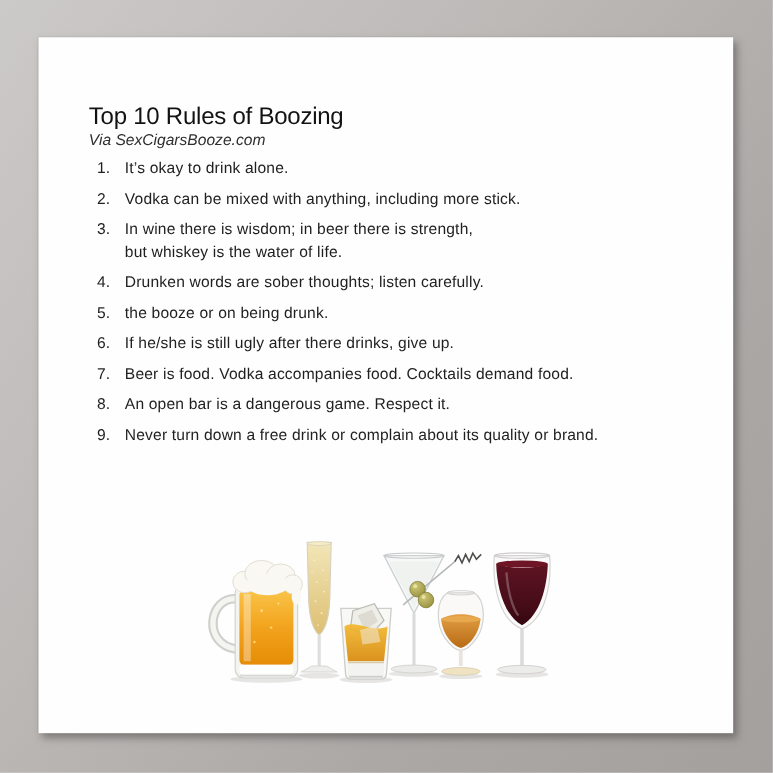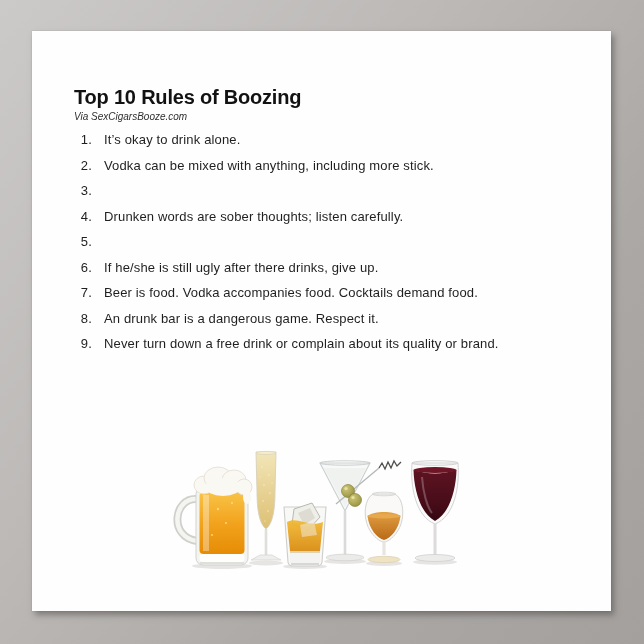--- a/index.html
+++ b/index.html
@@ -8,25 +8,25 @@
     background:linear-gradient(128deg,#cccac9 0%,#bcb9b7 38%,#aba8a6 70%,#a3a09e 100%);
     font-family:"Liberation Sans","DejaVu Sans",sans-serif;
   }
   .poster{
     position:absolute;left:32px;top:31px;width:579px;height:580px;
     background:#fefefe;
     box-shadow:3px 4px 6px rgba(72,66,62,.5), 0 0 1px rgba(0,0,0,.2);
   }
   .content{padding:55px 36px 0 42px;}
   .title{
-    font-size:20px;font-weight:bold;color:#121212;margin:0;
+    font-size:20px;font-weight:normal;color:#121212;margin:0;
     letter-spacing:-0.2px;line-height:22px;
   }
   .subtitle{
-    font-style:italic;font-size:10px;color:#2e2e2e;margin-top:3px;line-height:11px;
+    font-style:italic;font-size:13px;color:#2e2e2e;margin-top:3px;line-height:11px;
   }
   ol.rules{list-style:none;margin:9px 0 0 0;padding:0;}
   ol.rules li{
     display:flex;align-items:flex-start;
     font-size:13px;line-height:18.5px;letter-spacing:0.15px;color:#1f1f1f;
     margin-bottom:7px;
   }
   .num{width:18px;min-width:18px;text-align:right;margin-right:12px;}
   .lines{flex:1;}
   .drinks{position:absolute;left:128px;top:406px;width:320px;height:165px;}
@@ -44,42 +44,45 @@
         <span class="num">1.</span>
         <span class="lines"><span>It’s okay to drink alone.</span></span>
       </li>
       <li>
         <span class="num">2.</span>
         <span class="lines"><span>Vodka can be mixed with anything, including more stick.</span></span>
       </li>
       <li>
         <span class="num">3.</span>
         <span class="lines">
+          <div>In wine there is wisdom; in beer there is strength,</div>
+          <div>but whiskey is the water of life.</div>
         </span>
       </li>
       <li>
         <span class="num">4.</span>
         <span class="lines"><span>Drunken words are sober thoughts; listen carefully.</span></span>
       </li>
       <li>
         <span class="num">5.</span>
         <span class="lines">
+          <div>the booze or on being drunk.</div>
         </span>
       </li>
       <li>
         <span class="num">6.</span>
         <span class="lines"><span>If he/she is still ugly after there drinks, give up.</span></span>
       </li>
       <li>
         <span class="num">7.</span>
         <span class="lines"><span>Beer is food. Vodka accompanies food. Cocktails demand food.</span></span>
       </li>
       <li>
         <span class="num">8.</span>
-        <span class="lines"><span>An drunk bar is a dangerous game. Respect it.</span></span>
+        <span class="lines"><span>An open bar is a dangerous game. Respect it.</span></span>
       </li>
       <li>
         <span class="num">9.</span>
         <span class="lines"><span>Never turn down a free drink or complain about its quality or brand.</span></span>
       </li>
     </ol>
   </div>
 
   <svg class="drinks" viewBox="0 0 320 165" xmlns="http://www.w3.org/2000/svg">
     <defs>

